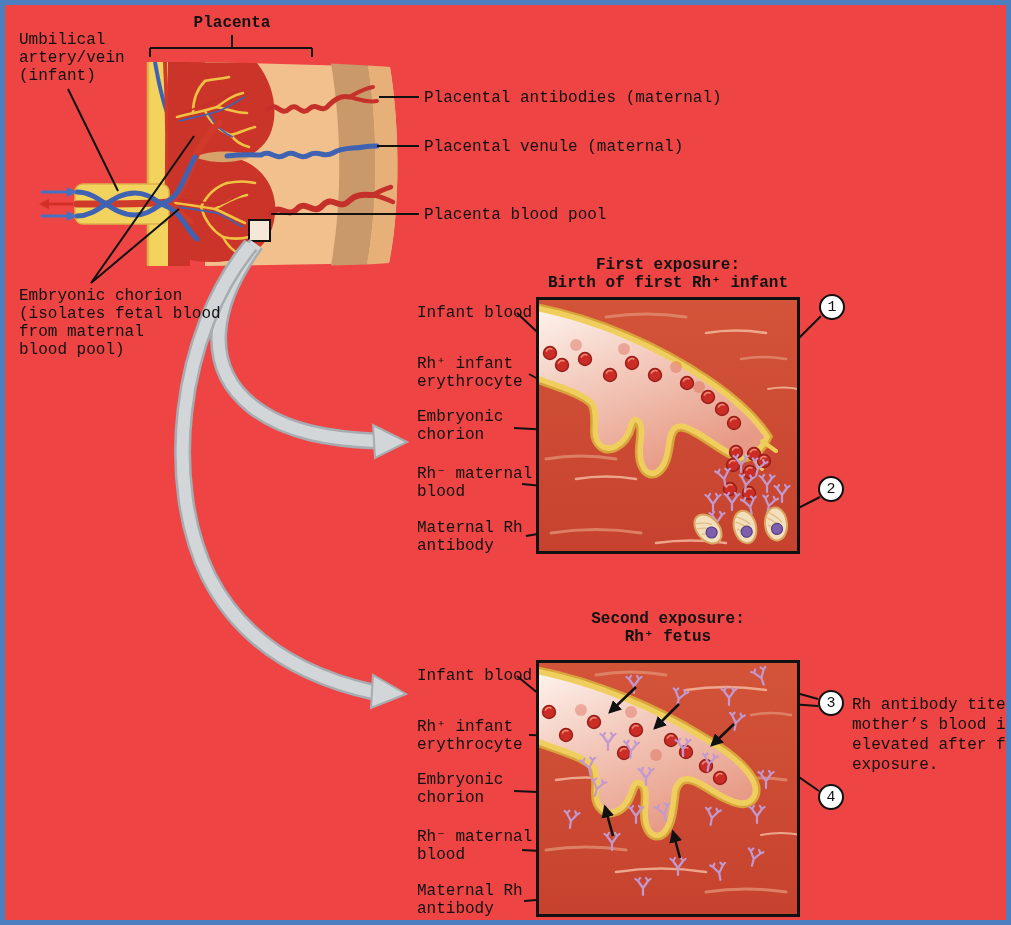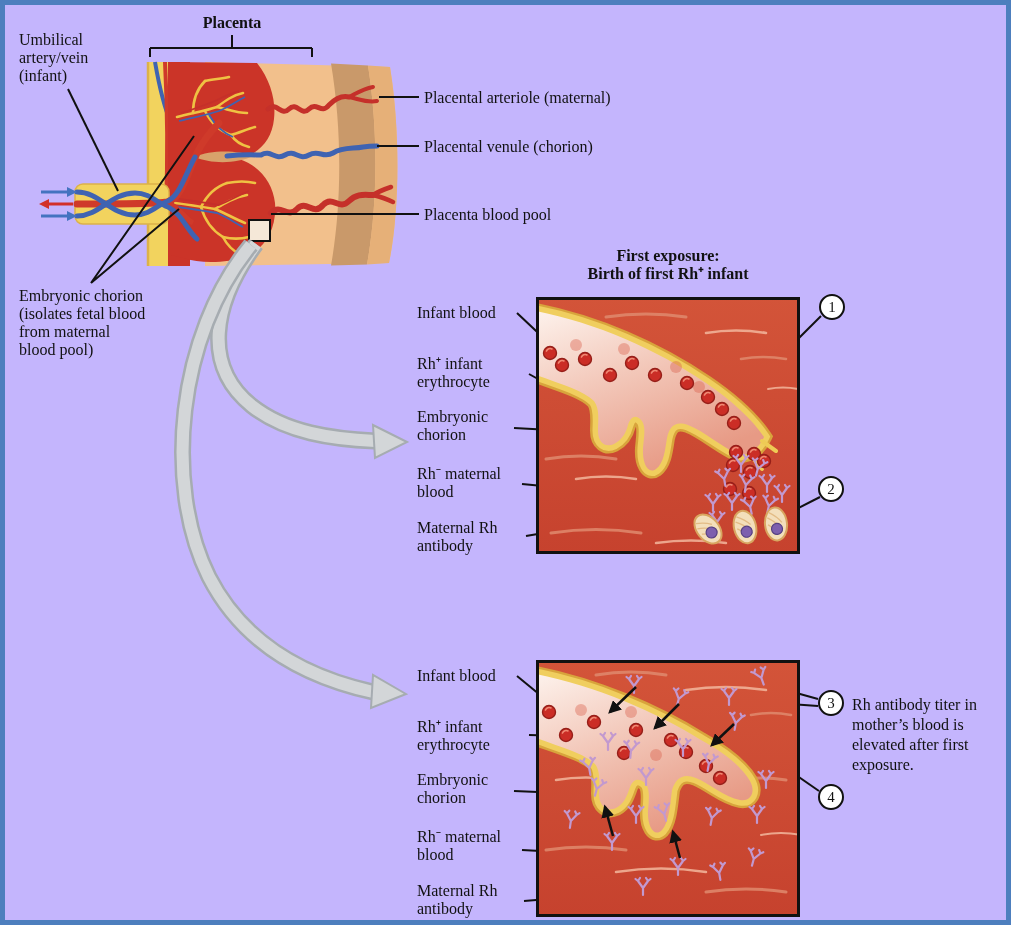--- a/index.html
+++ b/index.html
@@ -1,19 +1,19 @@
 <!DOCTYPE html>
 <html><head>
 <meta charset="utf-8">
 <style>
   html,body{margin:0;padding:0;background:#fff;}
   .figure{
     position:relative;width:1011px;height:925px;box-sizing:border-box;
-    border:5px solid #4d7fbe;background:#c4b5fd;overflow:hidden;
-    font-family:Liberation Serif, serif;color:#111;
+    border:5px solid #4d7fbe;background:#ef4444;overflow:hidden;
+    font-family:Liberation Mono, monospace;color:#111;
   }
   .layer{position:absolute;left:0;top:0;}
   .lbl{position:absolute;font-size:16px;line-height:18px;color:#111;white-space:nowrap;z-index:3;}
   .bold{font-weight:bold;}
   .center{text-align:center;}
   .ann{line-height:20px;}
   .num-circle{
     position:absolute;width:26px;height:26px;box-sizing:border-box;
     border:2px solid #111;border-radius:50%;background:#fff;z-index:4;
     display:flex;align-items:center;justify-content:center;
@@ -300,37 +300,38 @@
       <path d="M 77 176 L 69 147" marker-end="url(#ah)"></path>
       <path d="M 144 198 L 137 172" marker-end="url(#ah)"></path>
     </g>
   </g>
   <rect x="532.5" y="656.5" width="261" height="254" fill="none" stroke="#111" stroke-width="3"></rect>
 </svg>
 
   <div class="lbl center bold" style="left:177px;top:9px;width:100px;">Placenta</div>
   <div class="lbl" style="left:14px;top:26px;">Umbilical<br>artery/vein<br>(infant)</div>
   <div class="lbl" style="left:14px;top:282px;">Embryonic chorion<br>(isolates fetal blood<br>from maternal<br>blood pool)</div>
-  <div class="lbl" style="left:419px;top:84px;">Placental arteriole (maternal)</div>
-  <div class="lbl" style="left:419px;top:133px;">Placental venule (chorion)</div>
+  <div class="lbl" style="left:419px;top:84px;">Placental antibodies (maternal)</div>
+  <div class="lbl" style="left:419px;top:133px;">Placental venule (maternal)</div>
   <div class="lbl" style="left:419px;top:201px;">Placenta blood pool</div>
 
-  <div class="lbl center bold" style="left:505px;top:242px;width:316px;text-align:center;">First exposure:<br>Birth of first Rh⁺ infant</div>
+  <div class="lbl center bold" style="left:505px;top:251px;width:316px;text-align:center;">First exposure:<br>Birth of first Rh⁺ infant</div>
   <div class="lbl" style="left:412px;top:299px;">Infant blood</div>
   <div class="lbl" style="left:412px;top:350px;">Rh⁺ infant<br>erythrocyte</div>
   <div class="lbl" style="left:412px;top:403px;">Embryonic<br>chorion</div>
   <div class="lbl" style="left:412px;top:460px;">Rh⁻ maternal<br>blood</div>
   <div class="lbl" style="left:412px;top:514px;">Maternal Rh<br>antibody</div>
   <div class="num-circle" style="left:814px;top:289px;">
       <span>1</span>
     </div>
   <div class="num-circle" style="left:813px;top:471px;">
       <span>2</span>
     </div>
 
+  <div class="lbl center bold" style="left:505px;top:605px;width:316px;">Second exposure:<br>Rh⁺ fetus</div>
   <div class="lbl" style="left:412px;top:662px;">Infant blood</div>
   <div class="lbl" style="left:412px;top:713px;">Rh⁺ infant<br>erythrocyte</div>
   <div class="lbl" style="left:412px;top:766px;">Embryonic<br>chorion</div>
   <div class="lbl" style="left:412px;top:823px;">Rh⁻ maternal<br>blood</div>
   <div class="lbl" style="left:412px;top:877px;">Maternal Rh<br>antibody</div>
   <div class="num-circle" style="left:813px;top:685px;">
       <span>3</span>
     </div>
   <div class="lbl ann" style="left:847px;top:690px;">Rh antibody titer in<br>mother’s blood is<br>elevated after first<br>exposure.</div>
   <div class="num-circle" style="left:813px;top:779px;">

